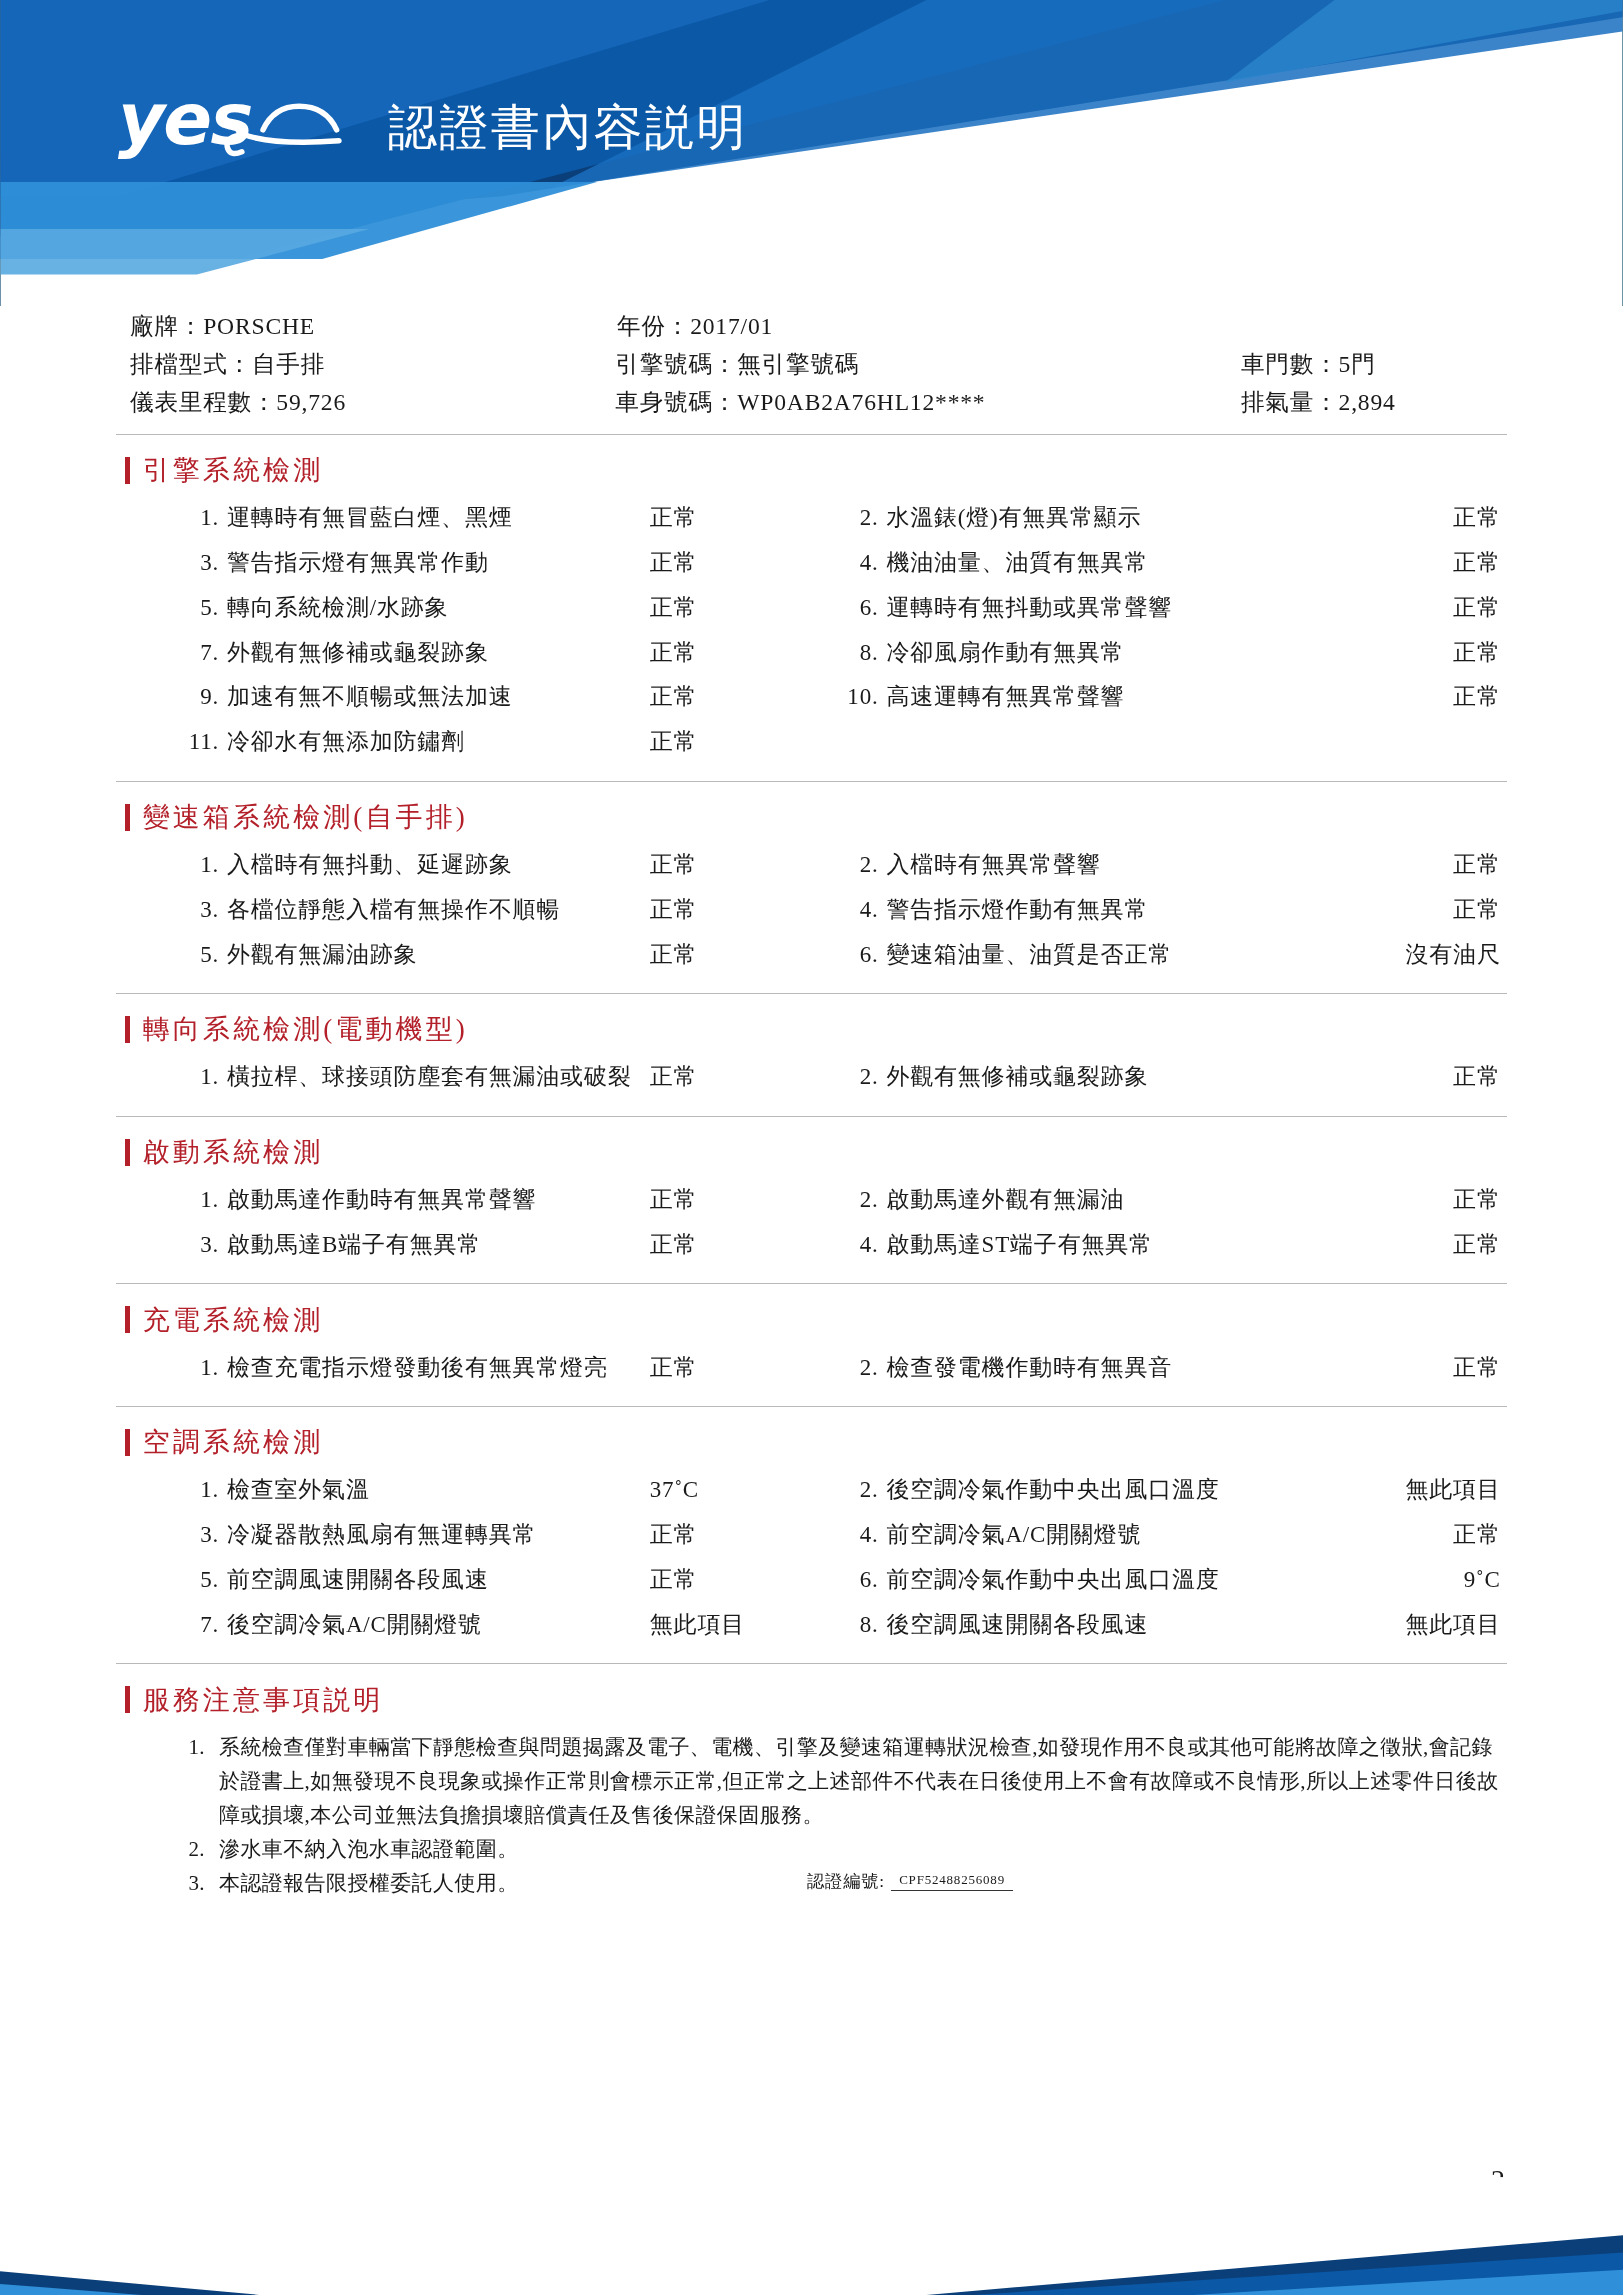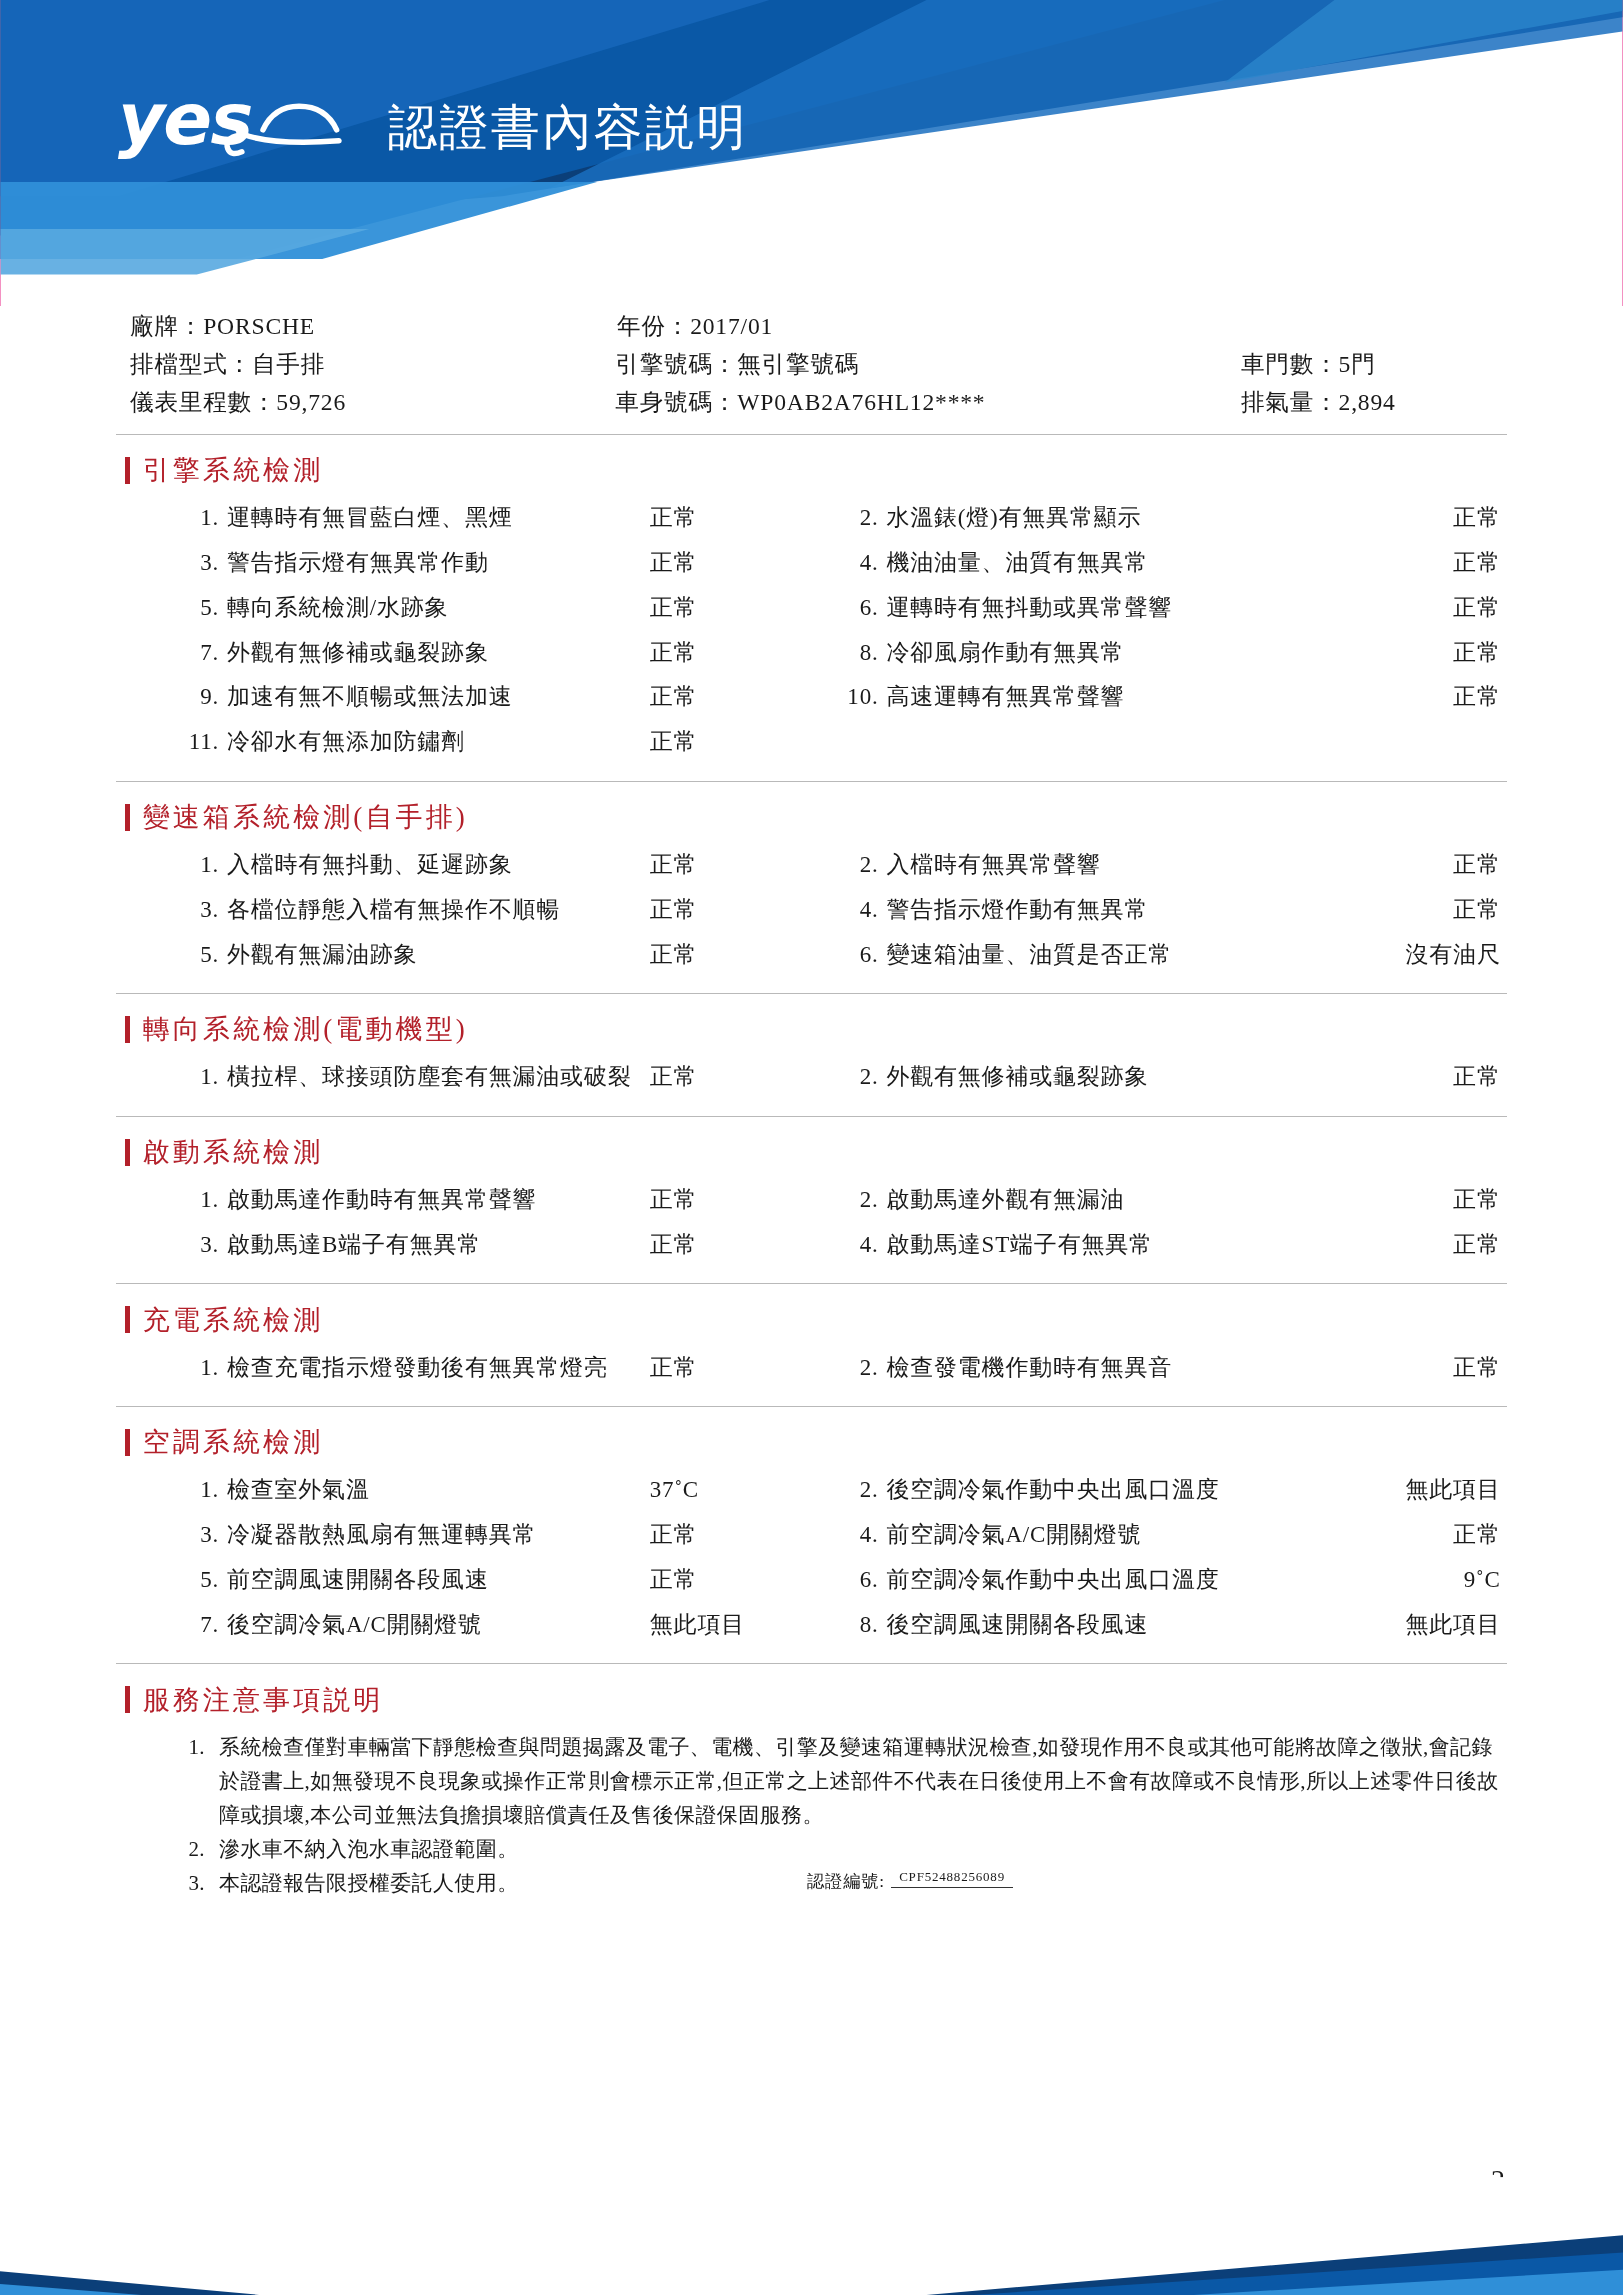--- a/index.html
+++ b/index.html
@@ -15,21 +15,21 @@
     position: relative;
     overflow: hidden;
   }
 
   
   .header {
     position: relative;
     width: 1623px;
     height: 306px;
     overflow: hidden;
-    background: #ec4899;
+    background: #0c4a6e;
   }
   .header svg {
     position: absolute;
     top: 0; left: 0;
   }
   .brand-wrap {
     position: absolute;
     left: 118px;
     top: 75px;
     display: flex;
@@ -162,21 +162,21 @@
     padding-right: 14px;
   }
   .note .n-body { flex: 1; }
 
   .cert-line {
     margin-top: -31px;
     padding-left: 691px;
     font-size: 17.3px;
     letter-spacing: 0.8px;
     display: flex;
-    align-items: flex-start;
+    align-items: center;
     gap: 6.3px;
   }
   .cert-no {
     border-bottom: 0.8px solid #333;
     padding: 0 7.9px 1.6px 7.9px;
     font-family: "Liberation Serif", serif;
     font-size: 13px;
   }
 
   

